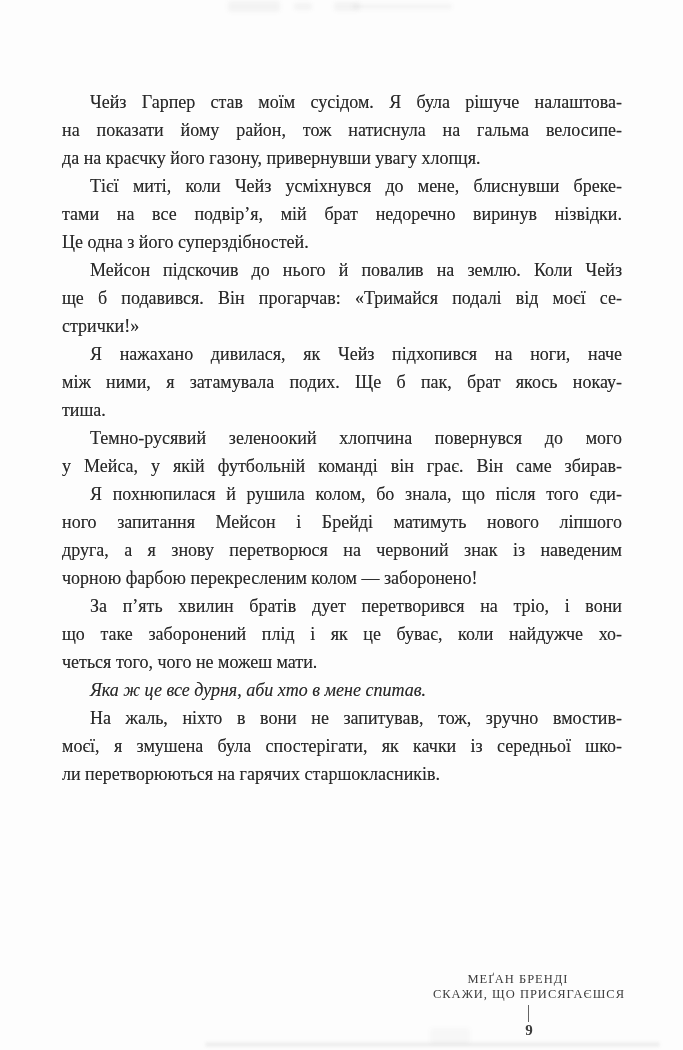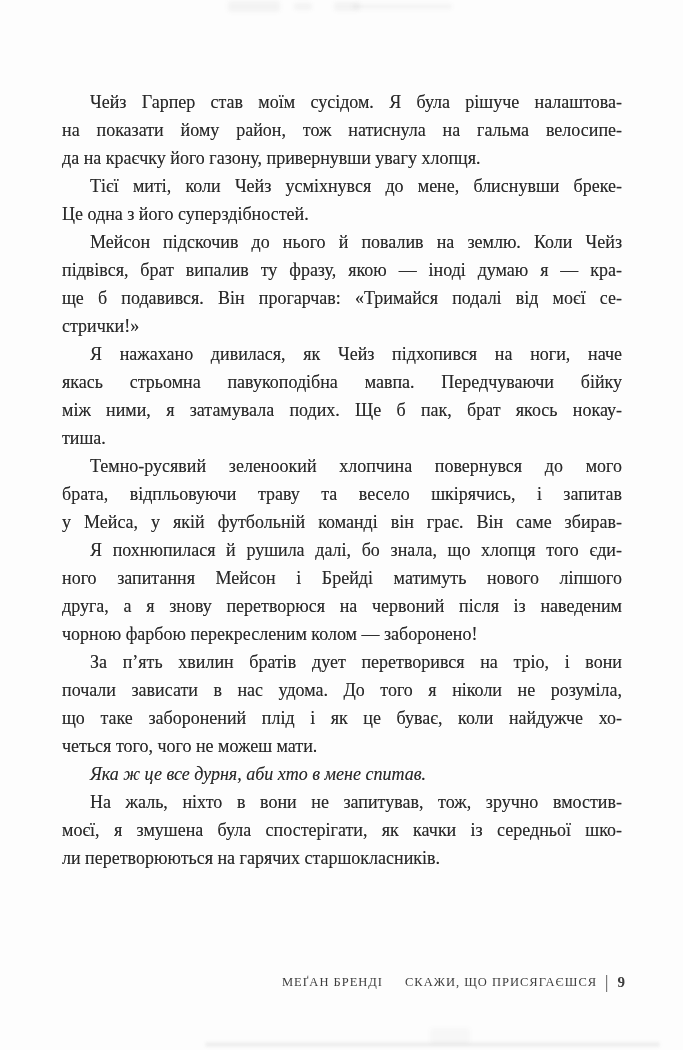--- a/index.html
+++ b/index.html
@@ -49,20 +49,21 @@
   .footer {
     position: absolute;
     top: 972px;
     right: 58px;
     display: flex;
     align-items: center;
     color: var(--footer-text, #3c3c3c);
     font-size: 12.5px;
     letter-spacing: 1px;
     white-space: nowrap;
+    flex-direction: column;
   }
   .footer .author {
     margin-right: 22px;
   }
   .footer .separator {
     display: inline-block;
     margin: 0 8px;
     color: #4a4a4a;
     font-size: 17px;
     font-weight: 400;
@@ -101,48 +102,45 @@
   <div class="artifact a6"></div>
 
   <main class="text-block">
       <div class="paragraph">
         <div class="line first">Чейз Гарпер став моїм сусідом. Я була рішуче налаштова-</div>
         <div class="line">на показати йому район, тож натиснула на гальма велосипе-</div>
         <div class="line last">да на краєчку його газону, привернувши увагу хлопця.</div>
       </div>
       <div class="paragraph">
         <div class="line first">Тієї миті, коли Чейз усміхнувся до мене, блиснувши бреке-</div>
+        <div class="line">тами на все подвір’я, мій брат недоречно виринув нізвідки.</div>
         <div class="line last">Це одна з його суперздібностей.</div>
       </div>
       <div class="paragraph">
         <div class="line first">Мейсон підскочив до нього й повалив на землю. Коли Чейз</div>
-        <div class="line">підвівся, брат випалив ту фразу, якою — іноді думаю я — кра-</div>
         <div class="line">ще б подавився. Він прогарчав: «Тримайся подалі від моєї се-</div>
         <div class="line last">стрички!»</div>
       </div>
       <div class="paragraph">
         <div class="line first">Я нажахано дивилася, як Чейз підхопився на ноги, наче</div>
-        <div class="line">якась стрьомна павукоподібна мавпа. Передчуваючи бійку</div>
         <div class="line">між ними, я затамувала подих. Ще б пак, брат якось нокау-</div>
         <div class="line last">тиша.</div>
       </div>
       <div class="paragraph">
         <div class="line first">Темно-русявий зеленоокий хлопчина повернувся до мого</div>
-        <div class="line">брата, відпльовуючи траву та весело шкірячись, і запитав</div>
         <div class="line">у Мейса, у якій футбольній команді він грає. Він саме збирав-</div>
       </div>
       <div class="paragraph">
-        <div class="line first">Я похнюпилася й рушила далі, бо знала, що хлопця того єди-</div>
+        <div class="line first">Я похнюпилася й рушила колом, бо знала, що після того єди-</div>
         <div class="line">ного запитання Мейсон і Брейді матимуть нового ліпшого</div>
-        <div class="line">друга, а я знову перетворюся на червоний після із наведеним</div>
+        <div class="line">друга, а я знову перетворюся на червоний знак із наведеним</div>
         <div class="line last">чорною фарбою перекресленим колом — заборонено!</div>
       </div>
       <div class="paragraph">
         <div class="line first">За п’ять хвилин братів дует перетворився на тріо, і вони</div>
-        <div class="line">почали зависати в нас удома. До того я ніколи не розуміла,</div>
         <div class="line">що таке заборонений плід і як це буває, коли найдужче хо-</div>
         <div class="line last">четься того, чого не можеш мати.</div>
       </div>
       <div class="paragraph italic">
         <div class="line first last">Яка ж це все дурня, аби хто в мене спитав.</div>
       </div>
       <div class="paragraph">
         <div class="line first">На жаль, ніхто в вони не запитував, тож, зручно вмостив-</div>
         <div class="line">моєї, я змушена була спостерігати, як качки із середньої шко-</div>
         <div class="line last">ли перетворюються на гарячих старшокласників.</div>

